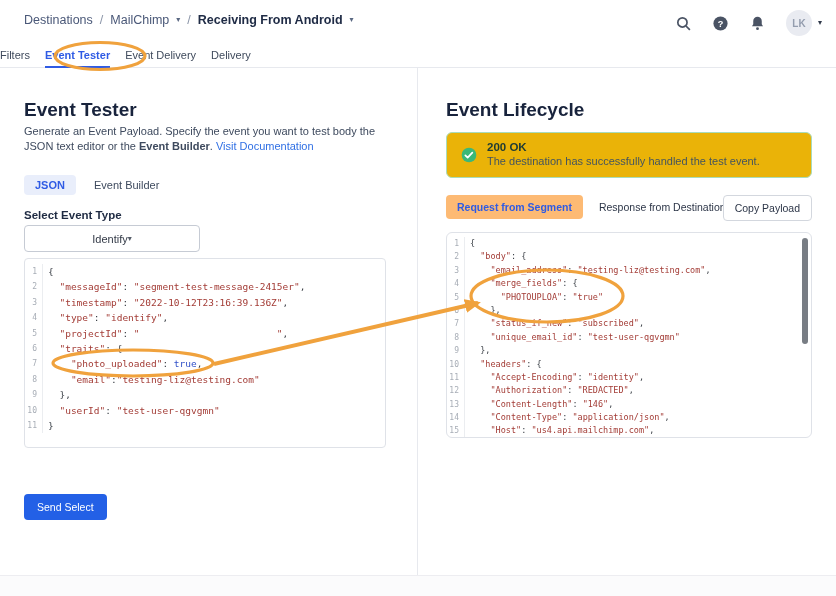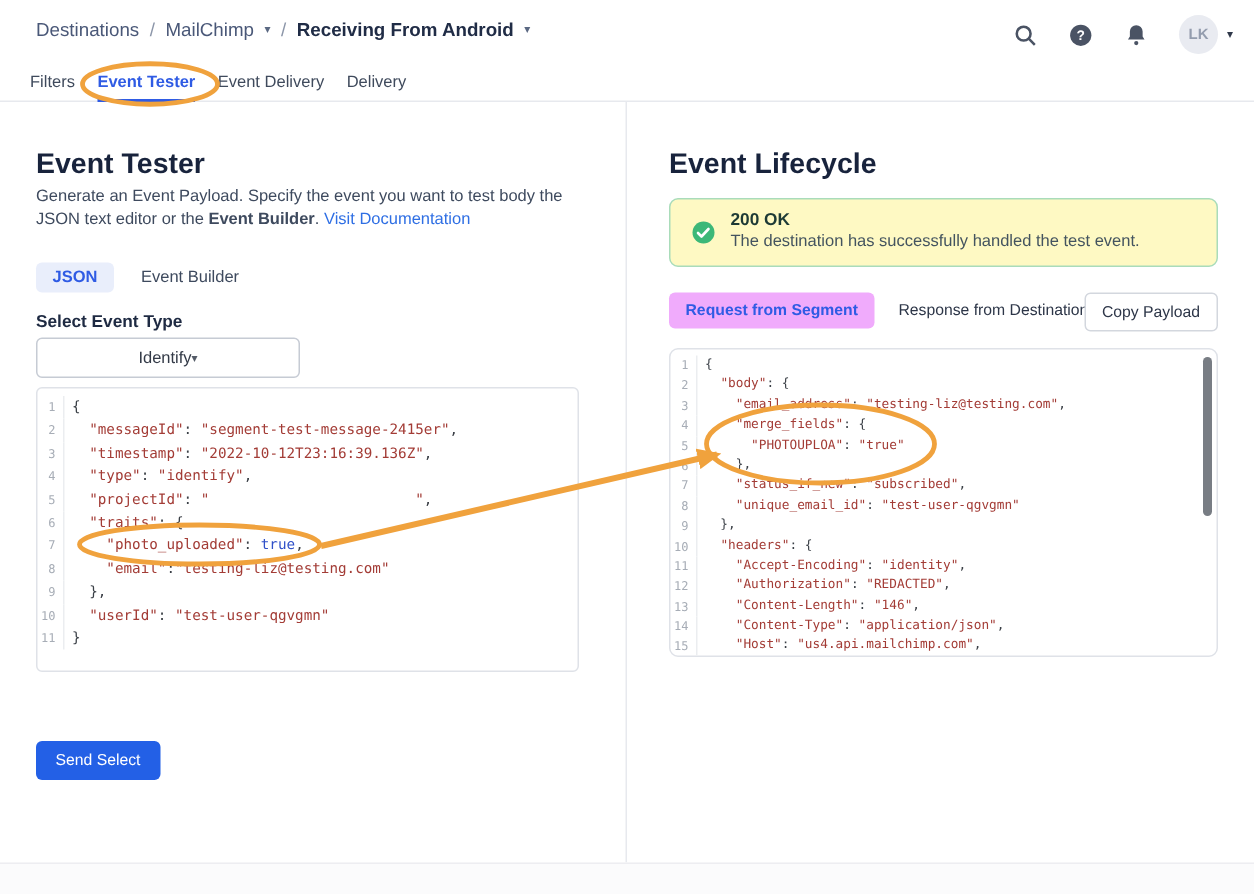--- a/index.html
+++ b/index.html
@@ -12,21 +12,21 @@
   .breadcrumb { position:absolute; left:24px; top:13px; display:flex; align-items:center; gap:7px; font-size:12.5px; color:#4a5878; }
   .crumb { color:#4a5878; cursor:pointer; }
   .crumb-current { font-weight:700; color:#202c46; }
   .crumb-sep { color:#8b95a8; }
   .caret { font-size:8px; color:#5a6882; line-height:1; }
   .topbar-icons { position:absolute; right:14px; top:10px; display:flex; align-items:center; gap:19px; }
   .icon-btn { width:18px; height:18px; display:flex; align-items:center; justify-content:center; cursor:pointer; }
   .avatar-wrap { display:flex; align-items:center; gap:6px; cursor:pointer; }
   .avatar { width:26px; height:26px; border-radius:50%; background:#e9ebf1; color:#949dae; font-size:10px; font-weight:700; display:flex; align-items:center; justify-content:center; }
   
-  .tabbar { position:absolute; left:0; top:44px; width:836px; height:24px; border-bottom:1px solid #e7e9ee; display:flex; gap:15px; padding-left:20px; font-size:11px; }
+  .tabbar { position:absolute; left:0; top:44px; width:836px; height:24px; border-bottom:1px solid #e7e9ee; display:flex; gap:15px; font-size:11px; }
   .tab { position:relative; line-height:22px; color:#3f4a5c; cursor:pointer; }
   .tab.active { color:#2f5be4; font-weight:700; }
   .tab.active::after { content:""; position:absolute; left:0; right:0; bottom:-1px; height:2px; background:#2f5be4; }
   .divider-v { position:absolute; left:417px; top:68px; width:1px; height:507px; background:#e7e9ee; }
   
   .h1 { position:absolute; font-size:19px; font-weight:700; color:#18233c; }
   #lp-title { left:24px; top:99px; }
   #lp-desc { position:absolute; left:24px; top:124px; width:372px; font-size:11px; line-height:15px; color:#3e4a5e; }
   #lp-desc a { color:#2f6fe4; text-decoration:none; cursor:pointer; }
   .lp-tabs { position:absolute; left:24px; top:175px; display:flex; align-items:center; gap:12px; font-size:11px; }
@@ -44,26 +44,26 @@
   #editor-left .code-line { height:15.4px; line-height:15.4px; font-size:9.5px; }
   #code-right .code-line { height:13.4px; line-height:13.4px; font-size:8.5px; }
   .ln { width:18px; min-width:18px; text-align:right; padding-right:5px; border-right:1px solid #ebedf0; color:#a7adb6; font-size:8px; }
   .ct { padding-left:5px; color:#3a3f46; }
   .str { color:#a33c36; }
   .kw  { color:#3050c8; }
   .scrollbar { position:absolute; right:3px; top:5px; width:6px; height:106px; background:#787d84; border-radius:3px; cursor:pointer; }
   .send-btn { position:absolute; left:24px; top:494px; background:#2360e6; color:#fff; border:none; border-radius:4px; font-size:10.5px; font-family:"Liberation Sans",sans-serif; padding:7px 13px; cursor:pointer; }
   
   #rp-title { left:446px; top:99px; }
-  .alert { position:absolute; left:446px; top:132px; width:366px; height:46px; background:#fef9c3; border:1px solid #a9dcba; border-radius:6px; padding:8px 10px 8px 40px; }
+  .alert { position:absolute; left:446px; top:132px; width:366px; height:46px; background:#eab308; border:1px solid #a9dcba; border-radius:6px; padding:8px 10px 8px 40px; }
   .alert-icon { position:absolute; left:14px; top:14px; width:16px; height:16px; }
   .alert-title { font-size:11.5px; font-weight:700; color:#1d3a35; }
   .alert-msg { font-size:11px; color:#44545f; margin-top:2px; }
   .payload-tabs { position:absolute; left:446px; top:195px; display:flex; align-items:center; gap:10px; font-size:10.5px; }
-  .pill-active { background:#f0abfc; color:#2f5be4; font-weight:700; padding:6px 11px; border-radius:4px; cursor:pointer; }
+  .pill-active { background:#fdba74; color:#2f5be4; font-weight:700; padding:6px 11px; border-radius:4px; cursor:pointer; }
   .pill-plain { color:#2d3648; padding:6px 6px; cursor:pointer; }
   .copy-btn { position:absolute; right:24px; top:195px; background:#fff; border:1px solid #d3d7de; border-radius:4px; font-size:10.5px; color:#2d3648; font-family:"Liberation Sans",sans-serif; padding:6px 11px; cursor:pointer; }
   .footer { position:absolute; left:0; top:575px; width:836px; height:21px; background:#fbfbfc; border-top:1px solid #ededf1; }
   
   #annotations { position:absolute; left:0; top:0; width:836px; height:596px; pointer-events:none; z-index:10; }
 </style>
 </head>
 <body>
 
 <div id="app">

